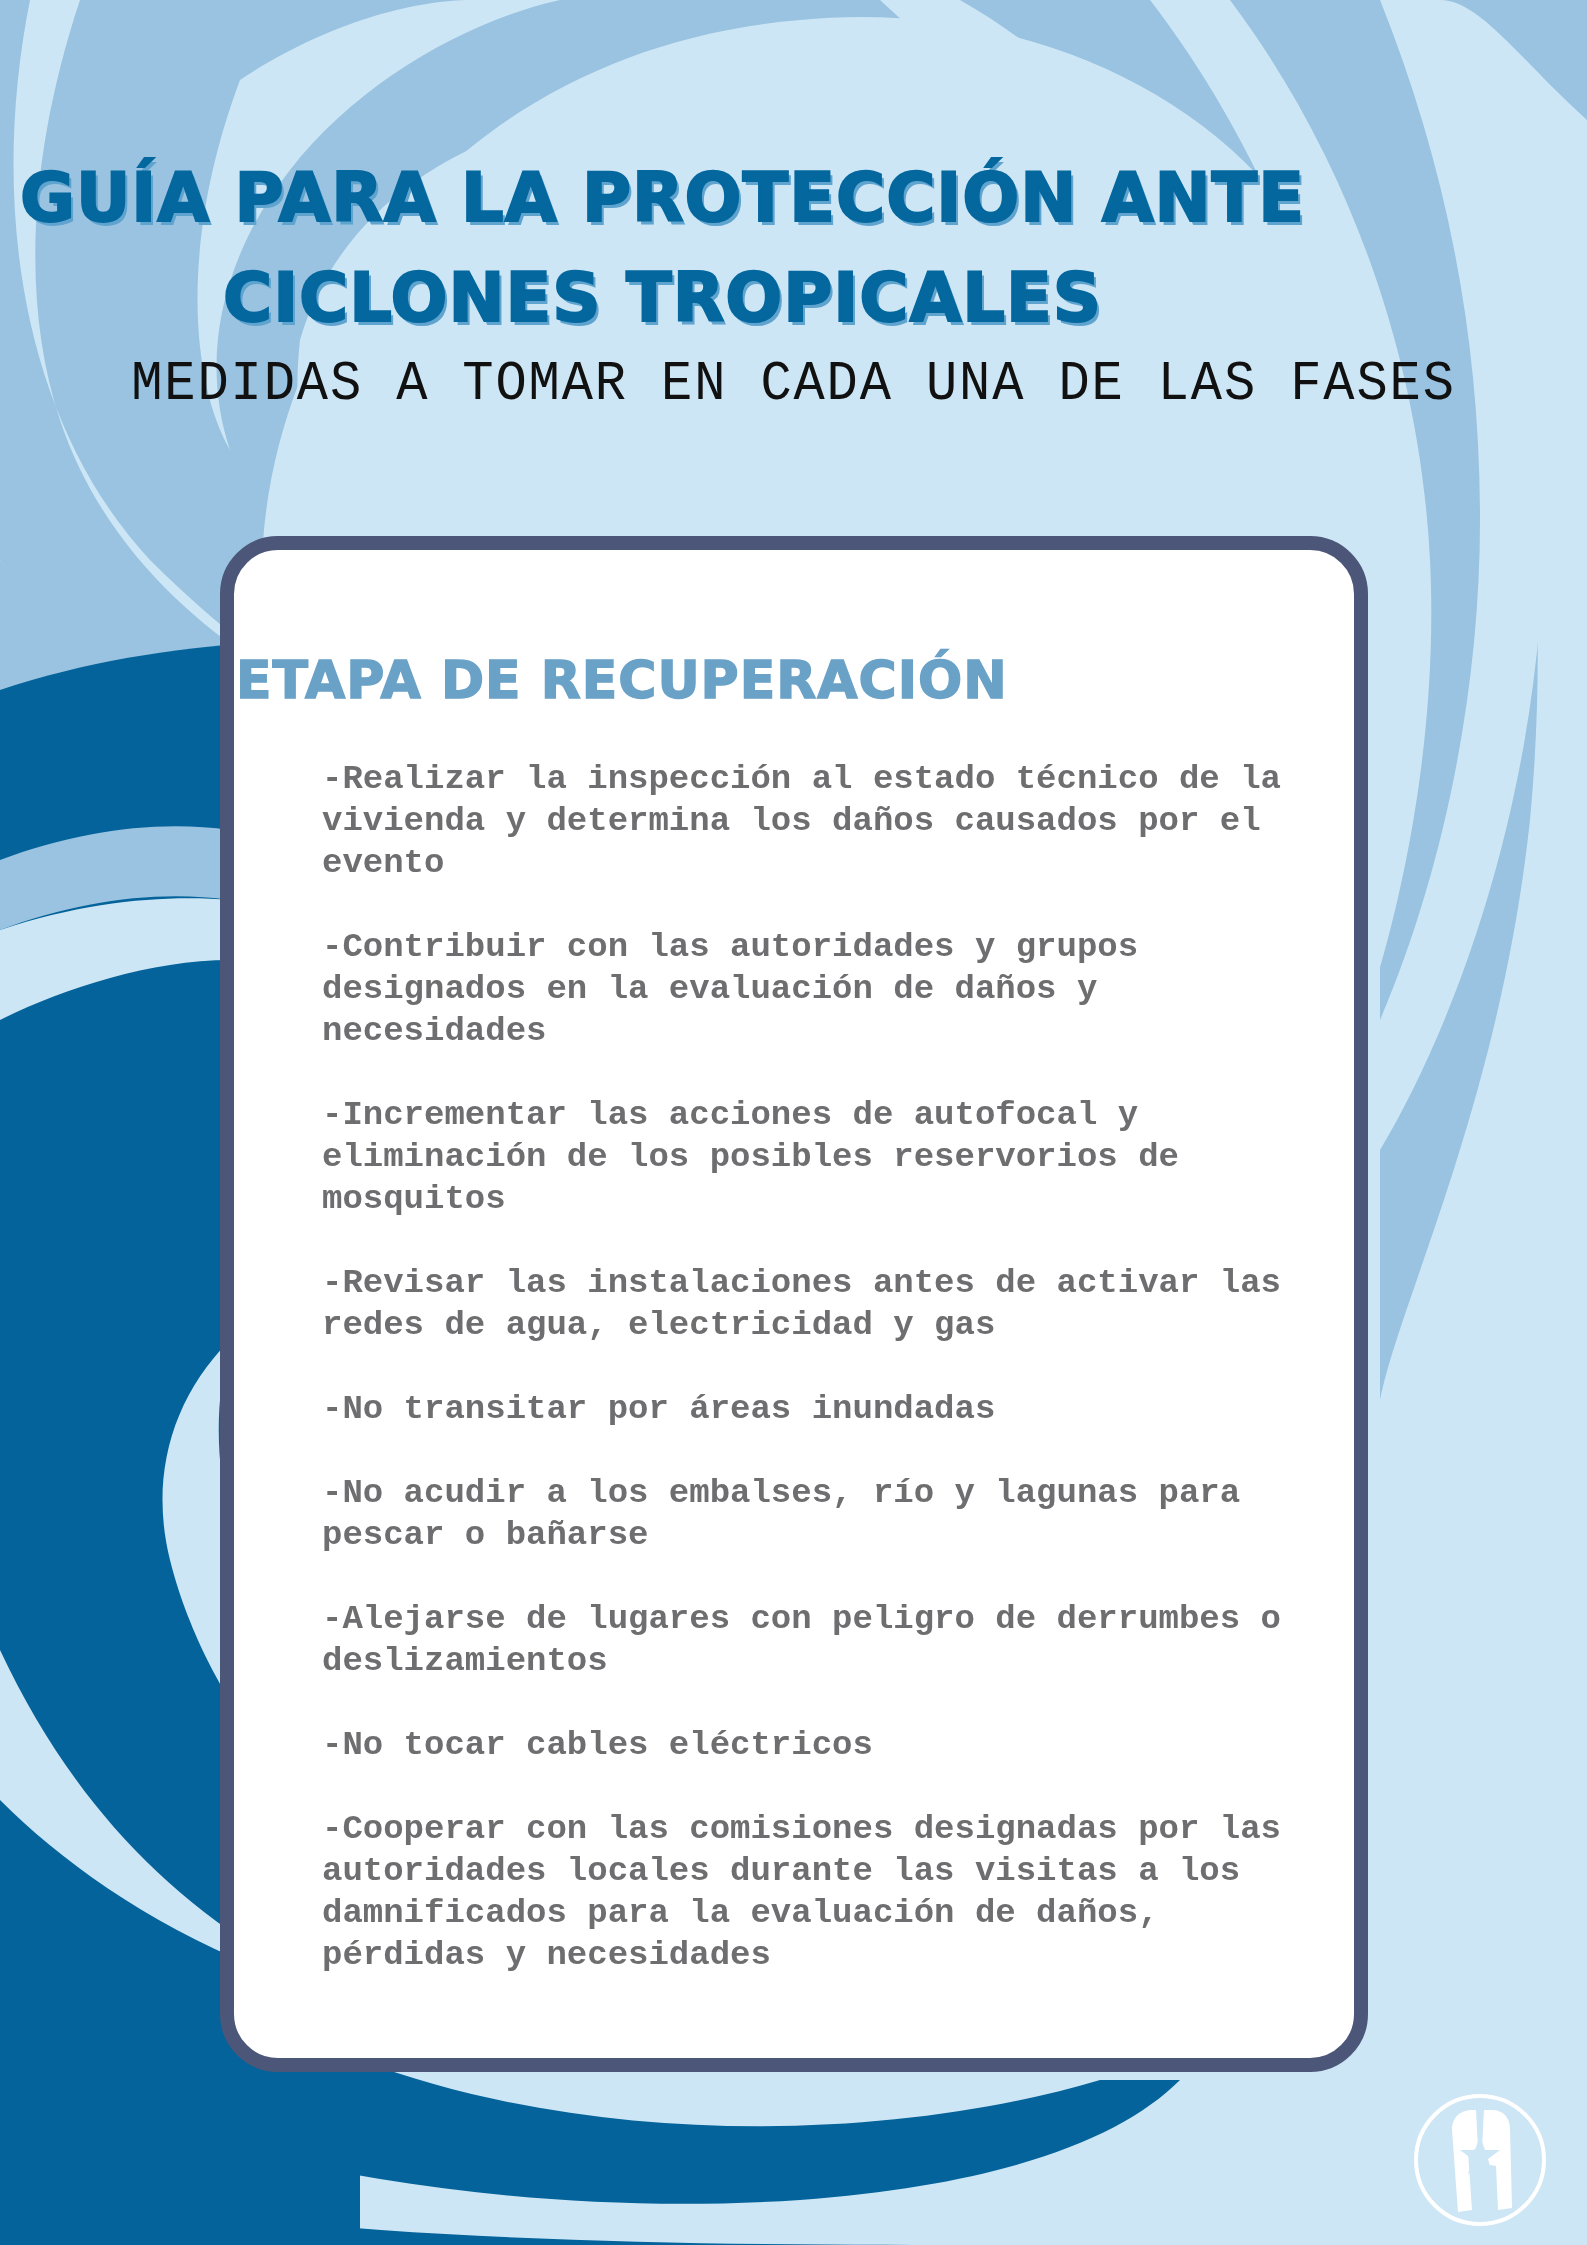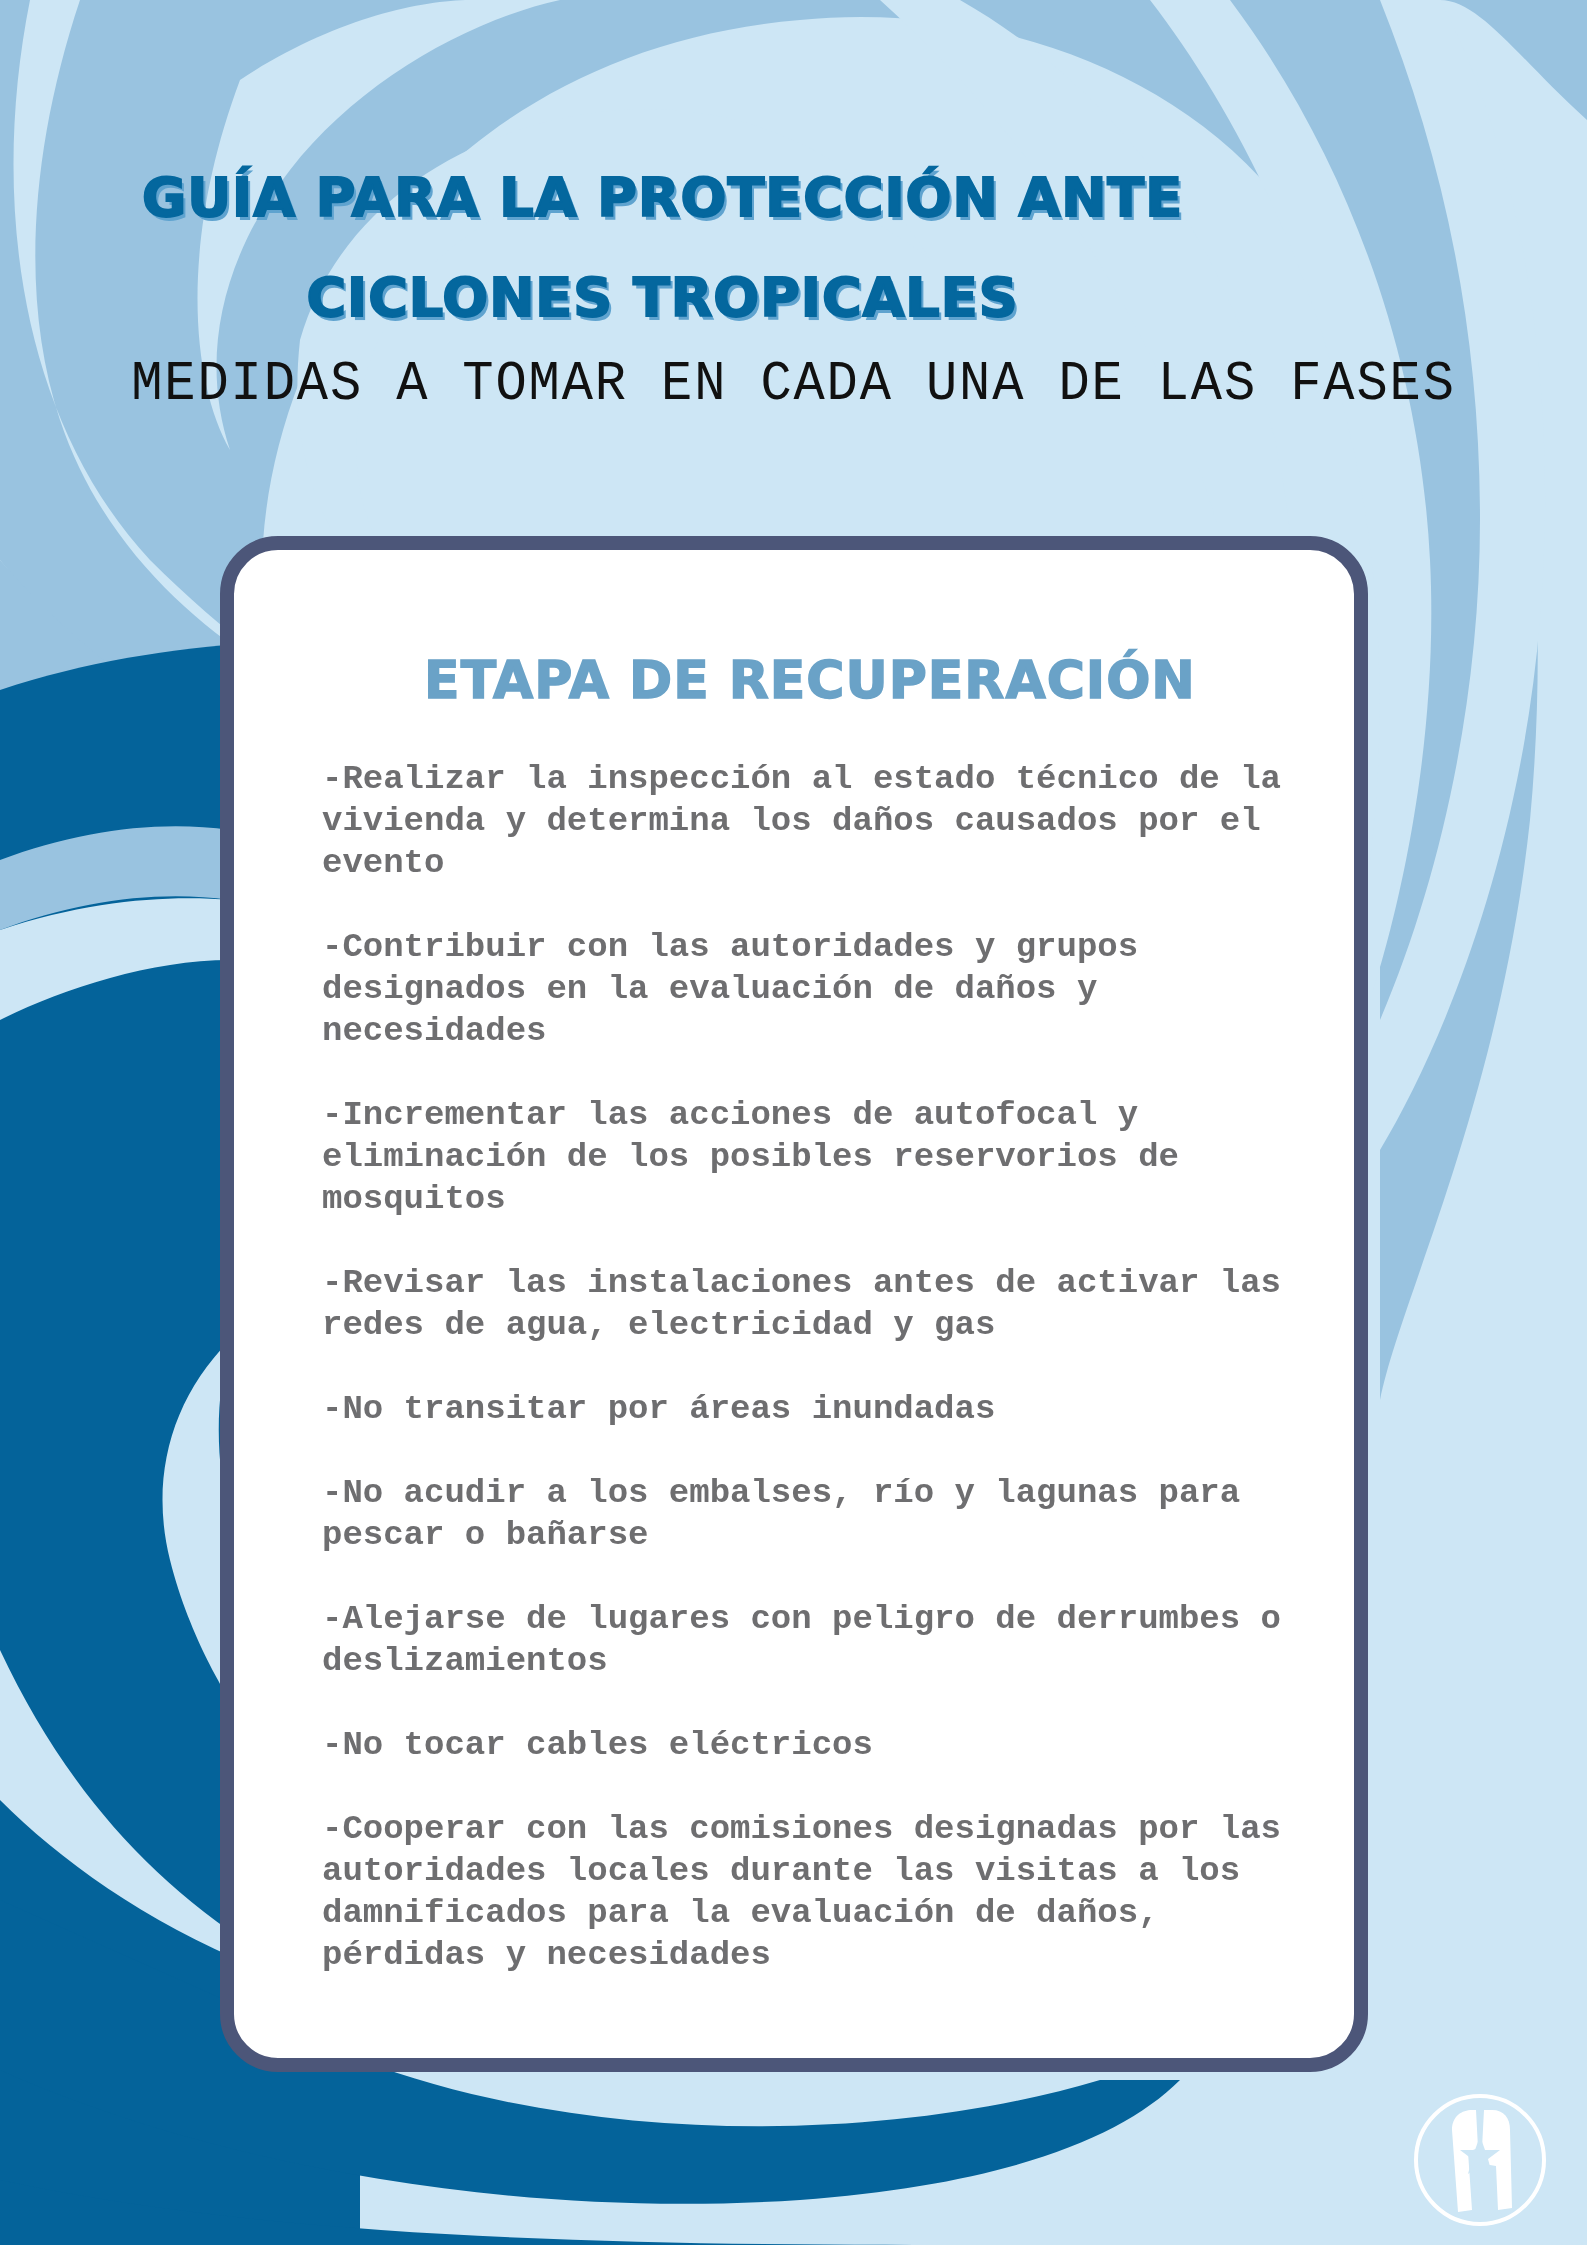--- a/index.html
+++ b/index.html
@@ -2,37 +2,37 @@
 <html><head>
 <meta charset="utf-8">
 <style>
   * { margin: 0; padding: 0; box-sizing: border-box; }
   html, body { width: 1587px; height: 2245px; overflow: hidden; }
   body { position: relative; background: #cde6f5; font-family: "Liberation Sans", sans-serif; }
   .bg { position: absolute; left: 0; top: 0; width: 1587px; height: 2245px; z-index: 0; }
   .title {
     position: absolute; left: 0; width: 1325px; text-align: center; z-index: 2;
     font-family: "DejaVu Sans", sans-serif; font-weight: 900; color: #04679e;
-    font-size: 54px; letter-spacing: 1px; line-height: 100px;
+    font-size: 67px; letter-spacing: 1px; line-height: 100px;
     text-shadow: 3px 4px 0 #5fa3cf;
     -webkit-text-stroke: 2px #04679e;
   }
   .title.l1 { top: 148px; }
   .title.l2 { top: 248px; }
   .subtitle {
     position: absolute; left: 0; top: 352px; width: 1587px; text-align: center; z-index: 2;
     font-family: "Liberation Mono", monospace; font-size: 56px; color: #111;
     letter-spacing: 2px; transform: scaleX(0.93); transform-origin: center;
   }
   .card {
     position: absolute; left: 220px; top: 536px; width: 1148px; height: 1536px; z-index: 2;
     background: #ffffff; border: 14px solid #4c5679; border-radius: 58px;
   }
   .card-title {
-    position: absolute; left: 16px; top: 100px; width: 100%; text-align: center;
+    position: absolute; left: 2px; top: 100px; width: 100%; 
     font-family: "DejaVu Sans", sans-serif; font-weight: 900; color: #6aa2c7;
     font-size: 52px; letter-spacing: 1px; -webkit-text-stroke: 1.5px #6aa2c7;
   }
   .items { position: absolute; left: 88px; top: 208px; width: 980px; }
   .item {
     font-family: Liberation Mono, monospace; font-weight: 700; color: #6e6e70;
     font-size: 34px; line-height: 42px; margin-bottom: 42px;
   }
   .logo { position: absolute; left: 1410px; top: 2090px; width: 140px; height: 140px; z-index: 2; }
 </style>

